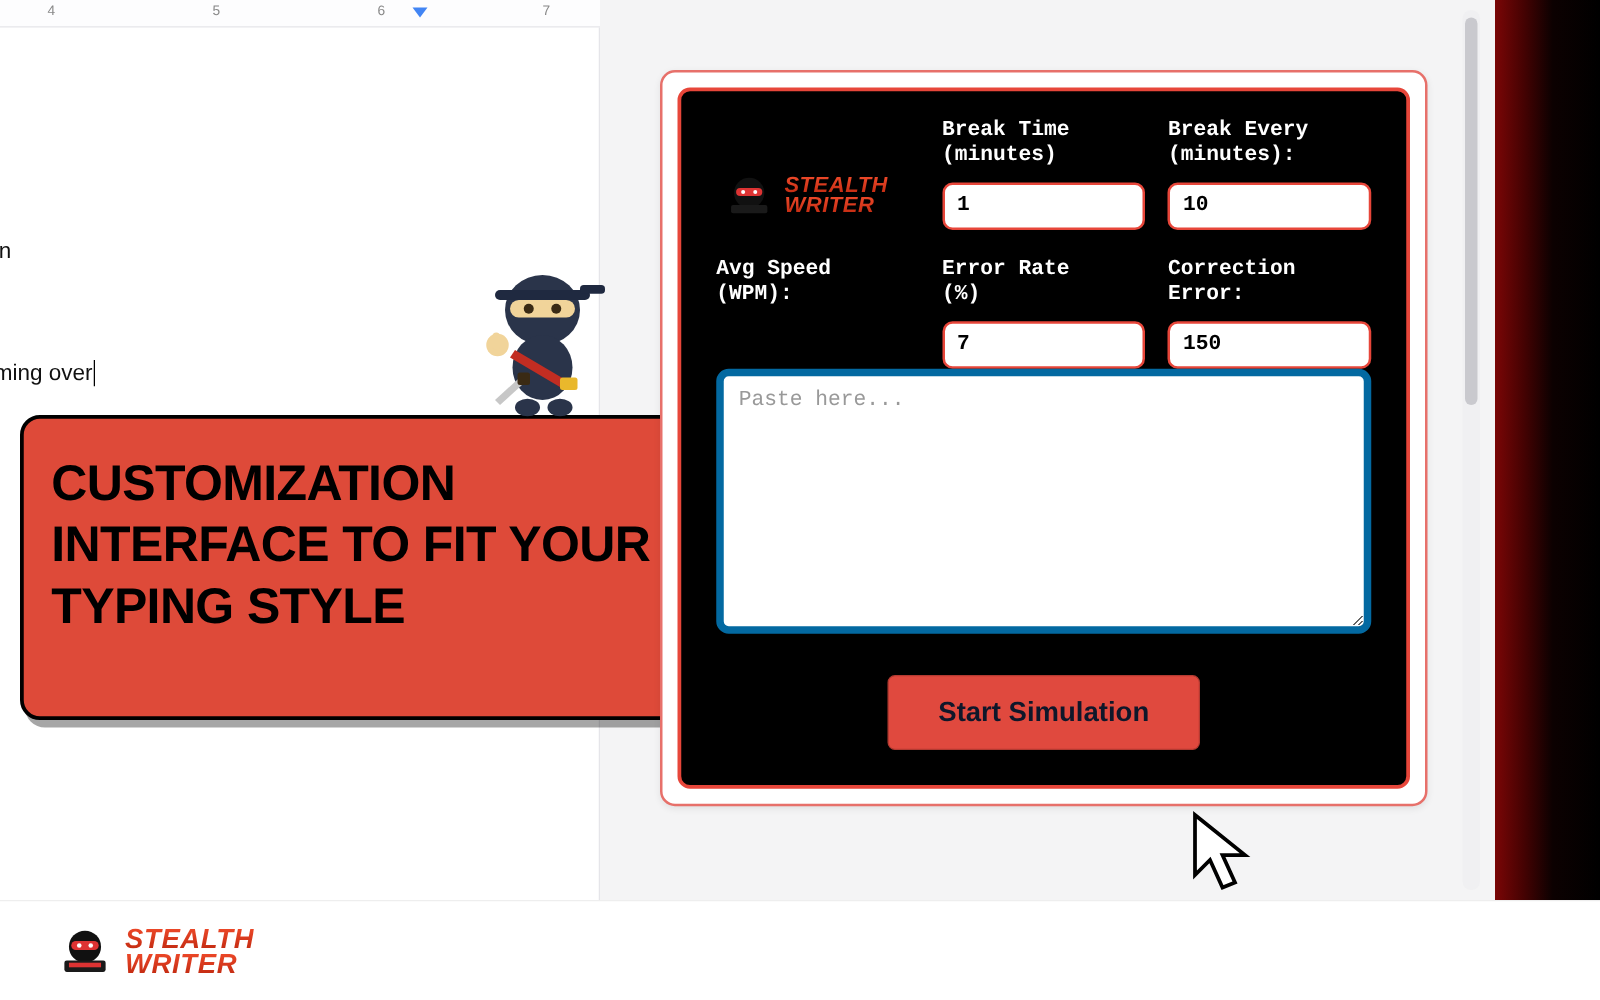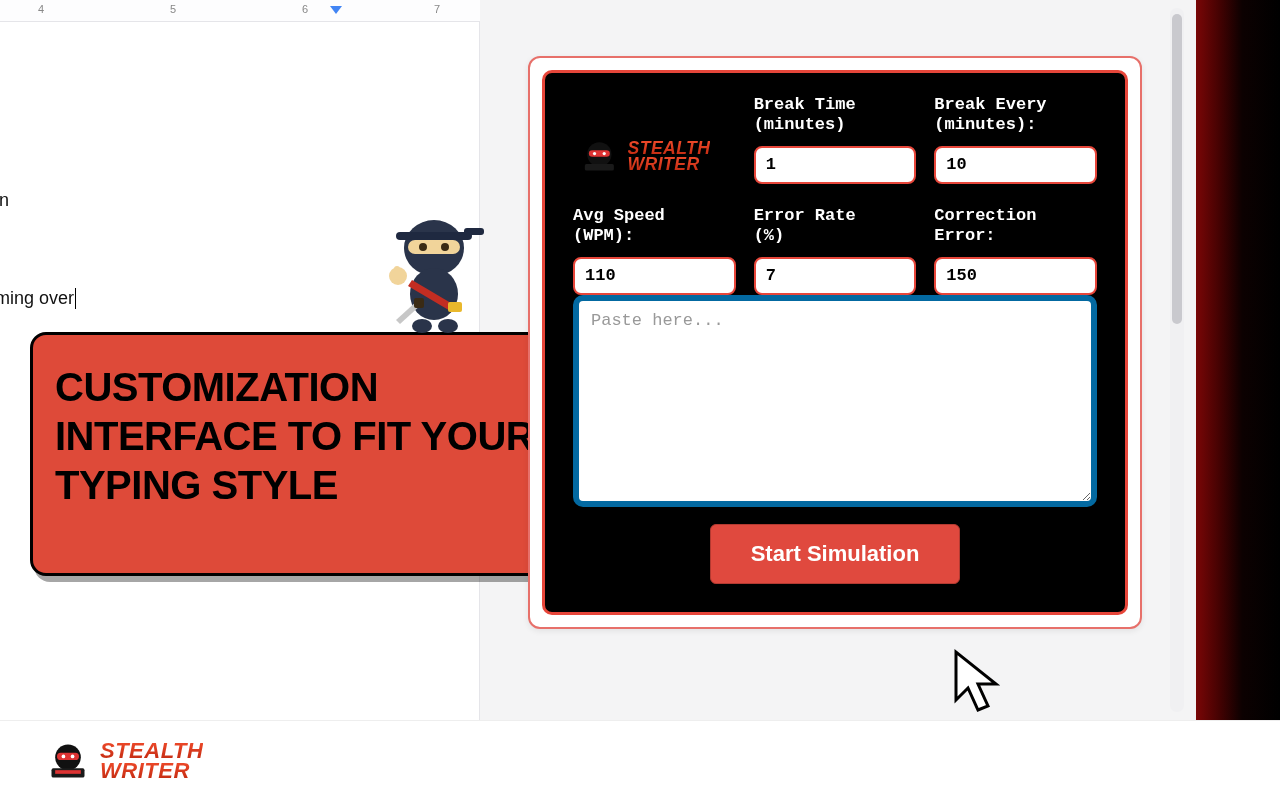--- a/index.html
+++ b/index.html
@@ -63,21 +63,21 @@
   .gutter {
     position: absolute;
     left: 480px; top: 22px;
     width: 40px; height: 700px;
     background: #f4f4f5;
   }
 
   
   .callout {
     position: absolute;
-    left: 30px; top: 332px;
+    left: 16px; top: 332px;
     width: 532px;
     height: 244px;
     background: #de4a39;
     border: 3px solid #000;
     border-radius: 16px;
     padding: 28px 22px;
     box-shadow: 4px 6px 0 rgba(0,0,0,.35);
   }
   .callout-text {
     font-family: "Arial Black", Impact, sans-serif;
@@ -167,23 +167,23 @@
     color: #333;
     font-family: "Courier New", Courier, monospace;
     font-size: 17px;
     padding: 10px 12px;
     resize: both;
   }
   textarea.paste::placeholder { color: #999; }
 
   .start-btn {
     display: block;
-    margin: 12px auto 0;
+    margin: 28px auto 0;
     background: #e0493e;
-    color: #ffffff;
+    color: #0f172a;
     border: 1px solid #b33a31;
     border-radius: 6px;
     font-family: Arial, Helvetica, sans-serif;
     font-weight: 700;
     font-size: 22px;
     padding: 16px 40px;
     box-shadow: 2px 4px 0 rgba(0,0,0,.45);
     cursor: pointer;
   }
 
@@ -316,21 +316,20 @@
         <label>Break Every
 (minutes):</label>
         <input type="text" value="10" style="">
       </div>
     </div>
 
     <div class="row2">
       <div class="field">
         <label>Avg Speed
 (WPM):</label>
-        <input type="text" value="110" style="">
       </div>
       <div class="field">
         <label>Error Rate
 (%)</label>
         <input type="text" value="7" style="">
       </div>
       <div class="field">
         <label>Correction
 Error:</label>
         <input type="text" value="150" style="">

